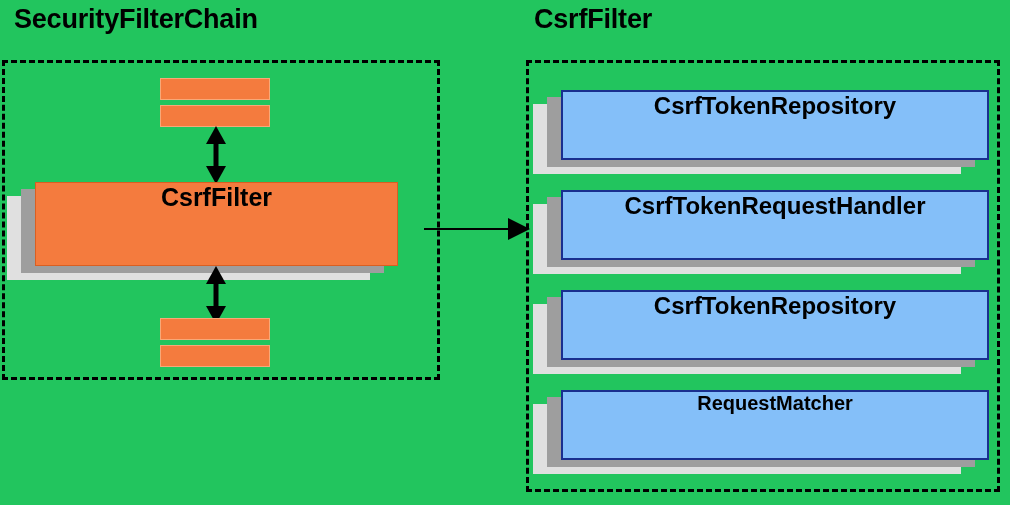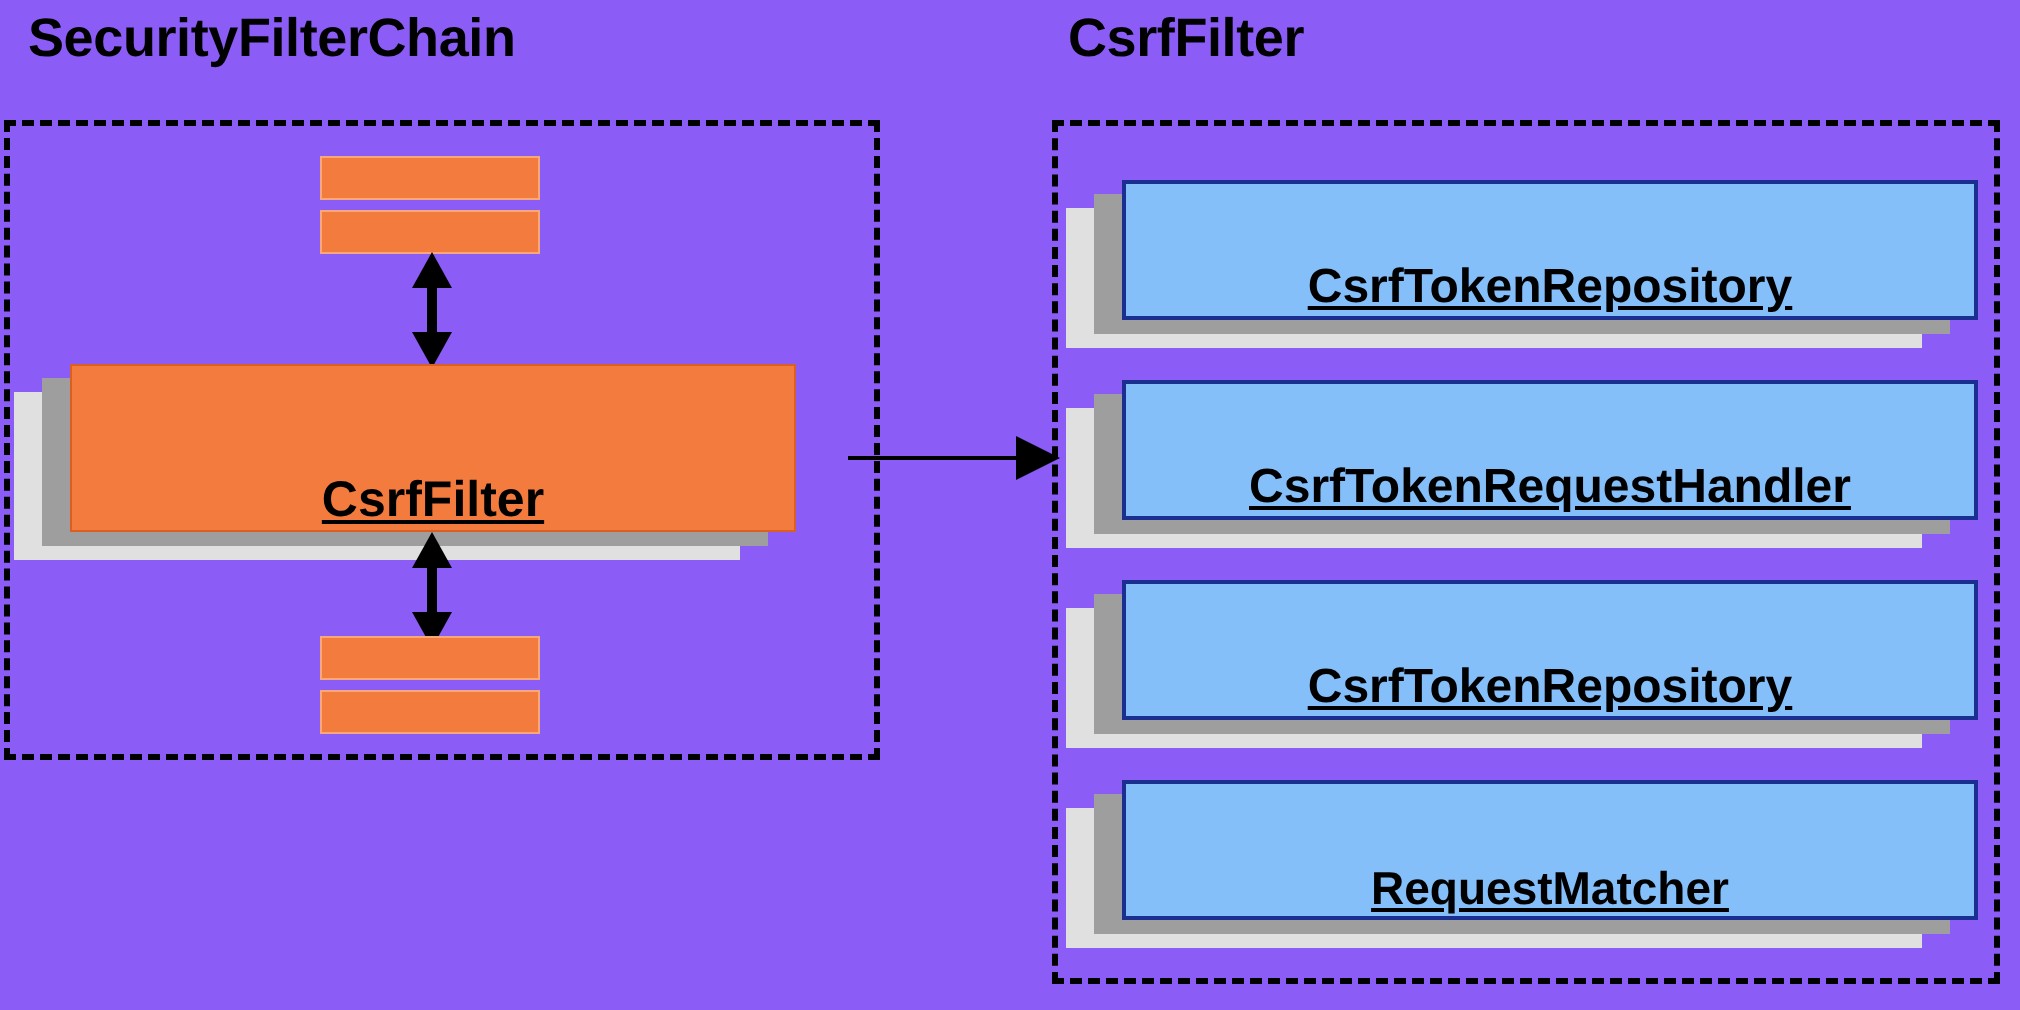--- a/index.html
+++ b/index.html
@@ -8,21 +8,21 @@
     padding: 0;
     background: #ffffff;
   }
   body {
     font-family: "Liberation Sans", sans-serif;
   }
   #canvas {
     position: relative;
     width: 1010px;
     height: 505px;
-    background: #8b5cf6;
+    background: #22c55e;
     overflow: hidden;
   }
 
   
   .panel-title {
     position: absolute;
     font-family: "Liberation Sans", sans-serif;
     font-weight: bold;
     font-size: 27px;
     line-height: 30px;
@@ -61,23 +61,22 @@
     background: #e0e0e0;
     left: 0; top: 14px;
   }
   .stack .layer-mid {
     background: #9e9e9e;
     left: 14px; top: 7px;
   }
   .stack .layer-front {
     left: 28px; top: 0px;
     display: flex;
-    align-items: flex-end;
+    align-items: flex-start;
     justify-content: center;
-    text-decoration: underline;
   }
   .stack .layer-front .card-label {
     font-family: "Liberation Sans", sans-serif;
     font-weight: bold;
     color: #000000;
     white-space: nowrap;
   }
 
   
   .stack.orange .layer-front {
@@ -171,17 +170,17 @@
     <div class="layer layer-mid" style="width:428px; height:70px;"></div>
     <div class="layer layer-front" style="width:428px; height:70px;">
       <span class="card-label" style="font-size:24px;">CsrfTokenRepository</span>
     </div>
   </div>
 
   <div class="stack blue" style="left:533px; top:390px; width:456px; height:84px;">
     <div class="layer layer-back" style="width:428px; height:70px;"></div>
     <div class="layer layer-mid" style="width:428px; height:70px;"></div>
     <div class="layer layer-front" style="width:428px; height:70px;">
-      <span class="card-label" style="font-size:23px;">RequestMatcher</span>
+      <span class="card-label" style="font-size:20px;">RequestMatcher</span>
     </div>
   </div>
 
 </div>
 
 </body></html>

